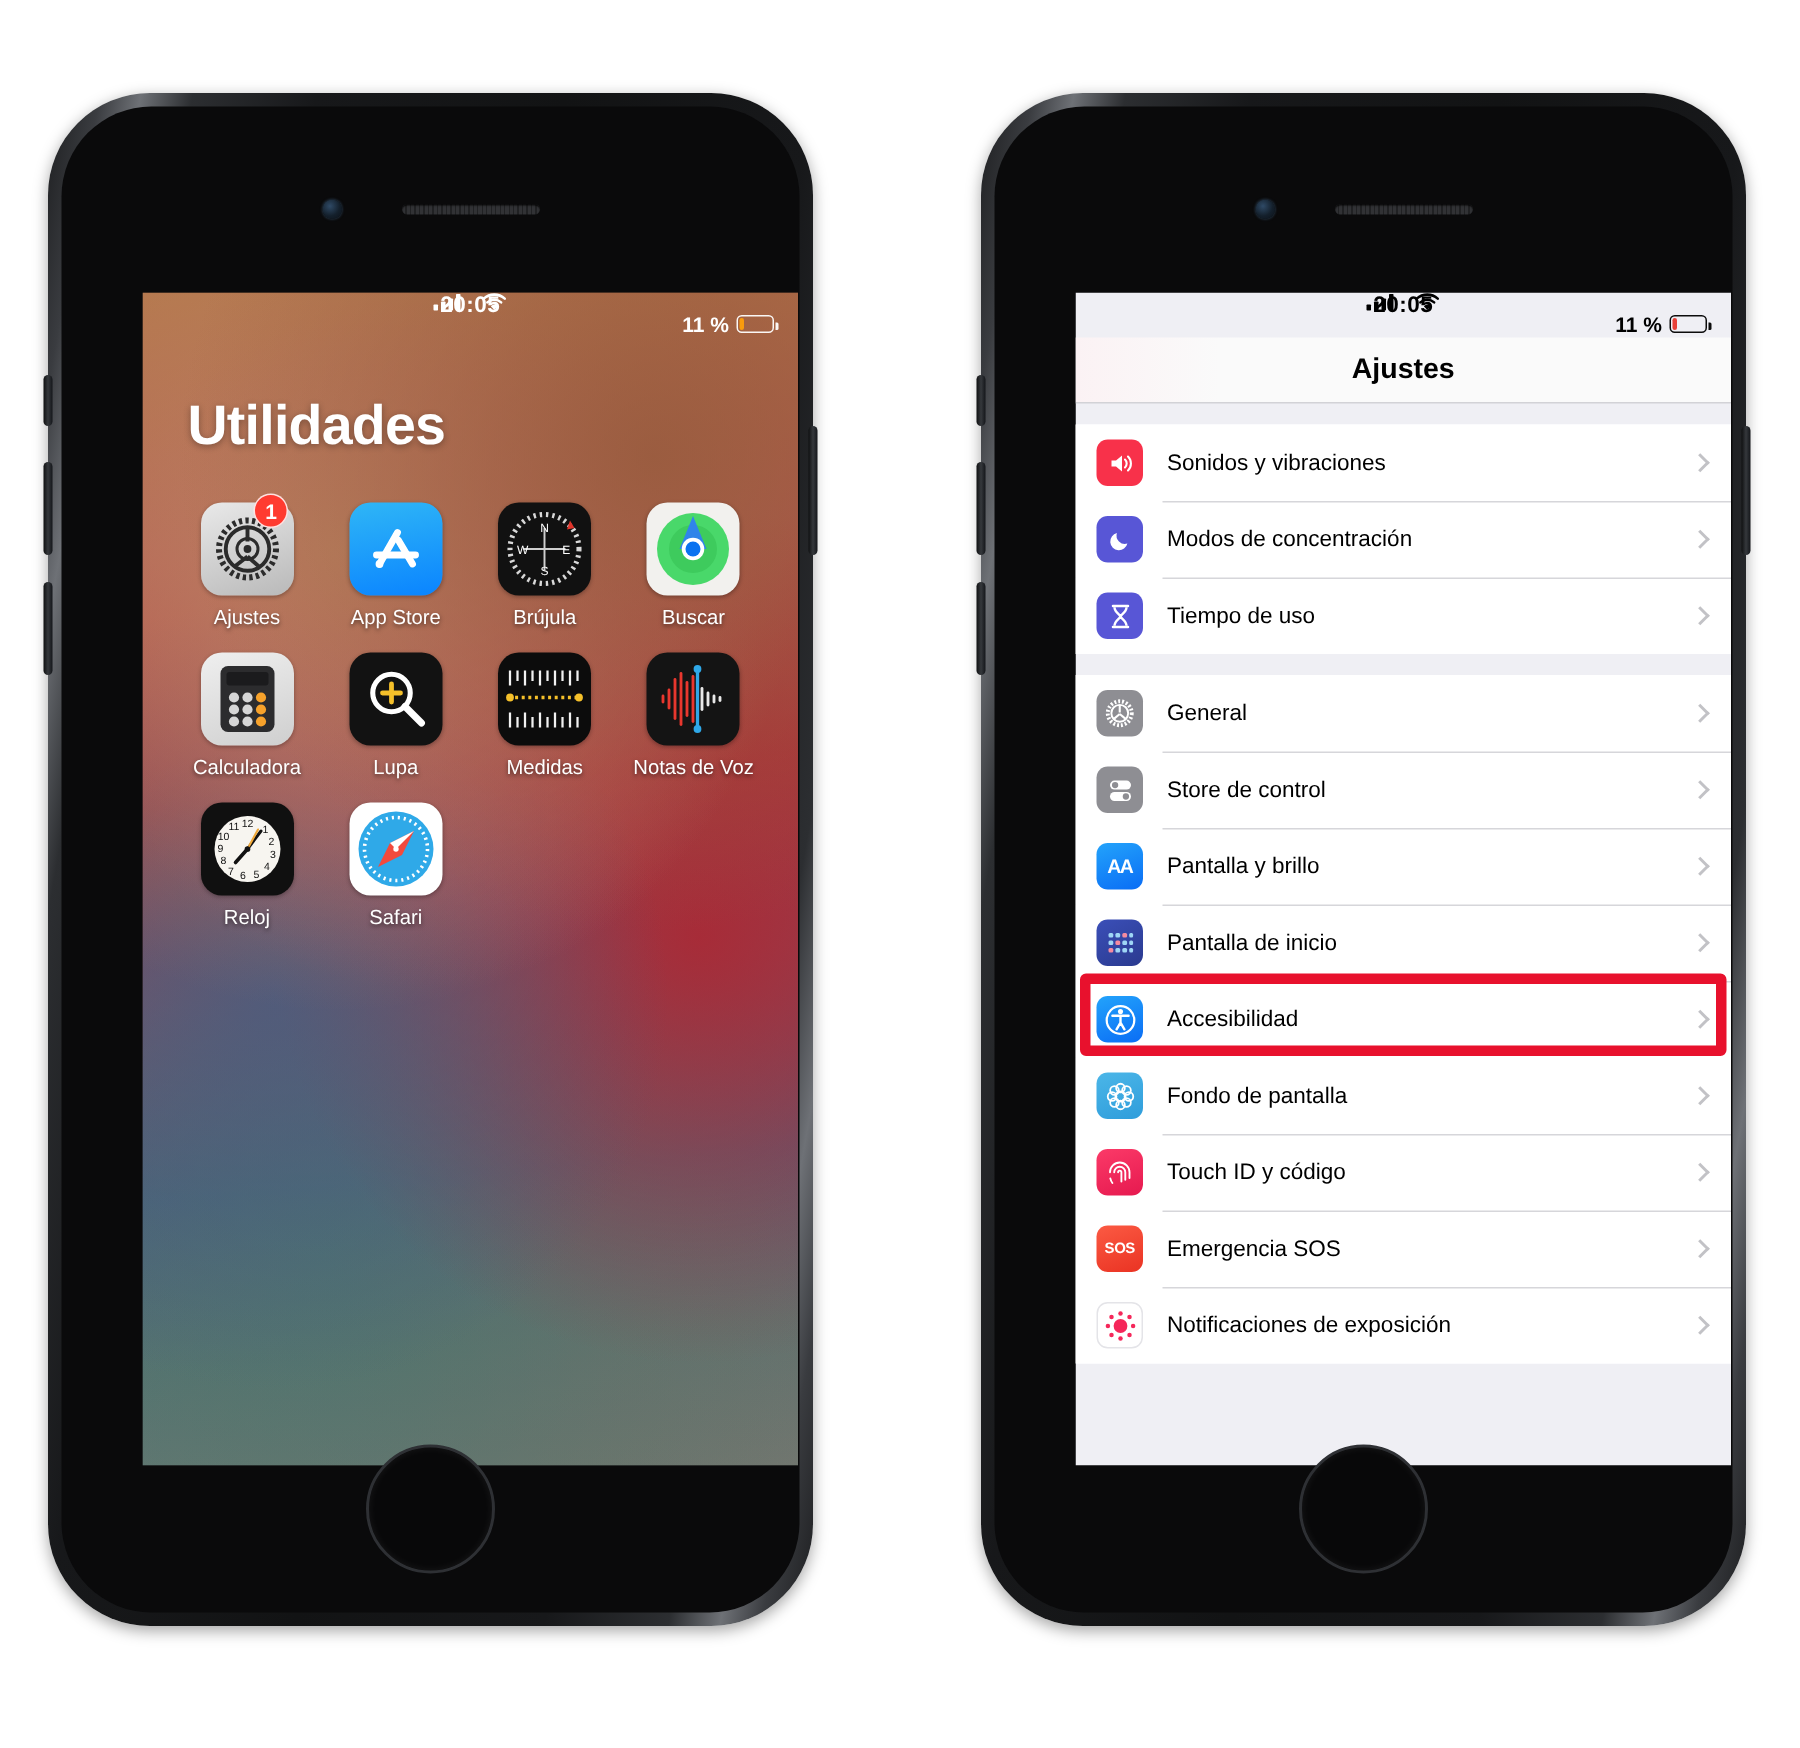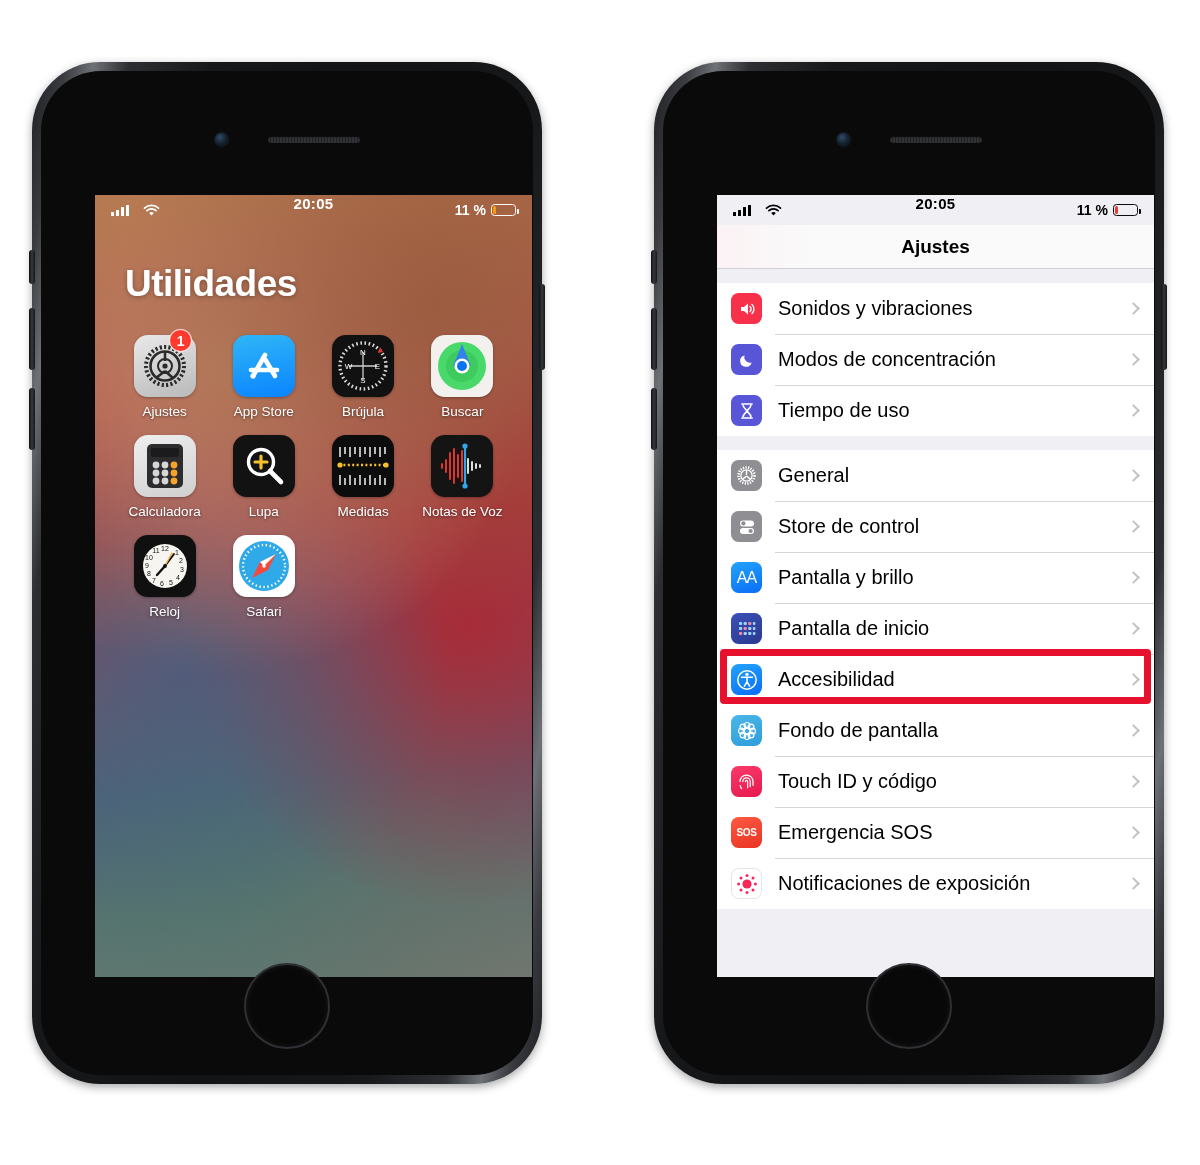--- a/index.html
+++ b/index.html
@@ -82,23 +82,23 @@
       radial-gradient(circle at 30% 22%, rgba(186,132,96,.9) 0%, rgba(186,132,96,0) 45%),
       radial-gradient(circle at 42% 30%, rgba(196,92,120,.55) 0%, rgba(196,92,120,0) 38%),
       radial-gradient(circle at 20% 60%, rgba(70,92,130,.75) 0%, rgba(70,92,130,0) 45%),
       radial-gradient(circle at 85% 55%, rgba(170,40,52,.9) 0%, rgba(170,40,52,0) 50%),
       radial-gradient(circle at 28% 82%, rgba(70,120,110,.6) 0%, rgba(70,120,110,0) 48%),
       radial-gradient(circle at 70% 92%, rgba(120,110,100,.5) 0%, rgba(120,110,100,0) 50%),
       linear-gradient(175deg,#b4764a 0%,#b55b52 22%,#ab3b3f 42%,#8a4a5e 58%,#4e5a7e 74%,#5a7272 88%,#6d7a74 100%);
   }
 
   .statusbar {
-    height: 30px; display: flex; 
+    height: 30px; display: flex; align-items: center;
     padding: 0 16px; color: #fff;
-    font-size: 14px; font-weight: bold; position: relative;
+    font-size: 14px; font-weight: bold; position: relative; flex-direction: column;
   }
   .sb-left { display: flex; align-items: center; gap: 14px; }
   .sb-time {
     position: absolute; left: 0; right: 0; text-align: center;
     font-size: 15px; font-weight: bold; letter-spacing: .3px;
   }
   .sb-right {
     margin-left: auto; display: flex; align-items: center; gap: 5px;
     font-size: 14px; font-weight: bold;
   }
@@ -175,21 +175,21 @@
   }
   .row + .row::before {
     content:''; position: absolute; top: 0; left: 58px; right: 0;
     height: .7px; background: #d6d6da;
   }
   .row-icon {
     width: 31px; height: 31px; border-radius: 7.5px; flex: none;
     display: flex; align-items: center; justify-content: center;
     color: #fff; font-weight: bold; overflow: hidden;
   }
-  .row-label { margin-left: 16px; font-size: 20px; color: #000; }
+  .row-label { margin-left: 16px; font-size: 15px; color: #000; }
   .chevron {
     margin-left: auto; margin-right: 16px;
     width: 9px; height: 9px; border-right: 2.2px solid #c2c2c6;
     border-top: 2.2px solid #c2c2c6; transform: rotate(45deg);
   }
   .highlight-row { position: relative; z-index: 2; }
   .highlight-box {
     position: absolute; left: 3px; right: 3px;
     border: 7px solid #e8112d; border-radius: 4px;
     pointer-events: none; z-index: 5;
@@ -548,21 +548,21 @@
                 <rect x="3" y="11" width="14" height="6" rx="3" fill="#fff"></rect>
                   <circle cx="13.6" cy="14" r="2.1" fill="#8e8e93"></circle>
               </svg>
             </div>
             <div class="row-label">Store de control</div>
             <div class="chevron"></div>
           </div>
 
           <div class="row">
             <div class="row-icon" style="background:linear-gradient(160deg,#23a3fb,#0a6df5)">
-              <span style="font-size:16px;font-weight:normal;color:#fff;letter-spacing:-1px">AA</span>
+              <span style="font-size:13px;font-weight:bold;color:#fff;letter-spacing:-1px">AA</span>
             </div>
             <div class="row-label">Pantalla y brillo</div>
             <div class="chevron"></div>
           </div>
 
           <div class="row">
             <div class="row-icon" style="background:linear-gradient(150deg,#3b4fb8,#2a3a8f)">
               <svg width="22" height="22" viewBox="0 0 22 22">
                 <g fill="#9fd6f5">
                   <rect x="3" y="4" width="3.2" height="3" rx="1"></rect>

